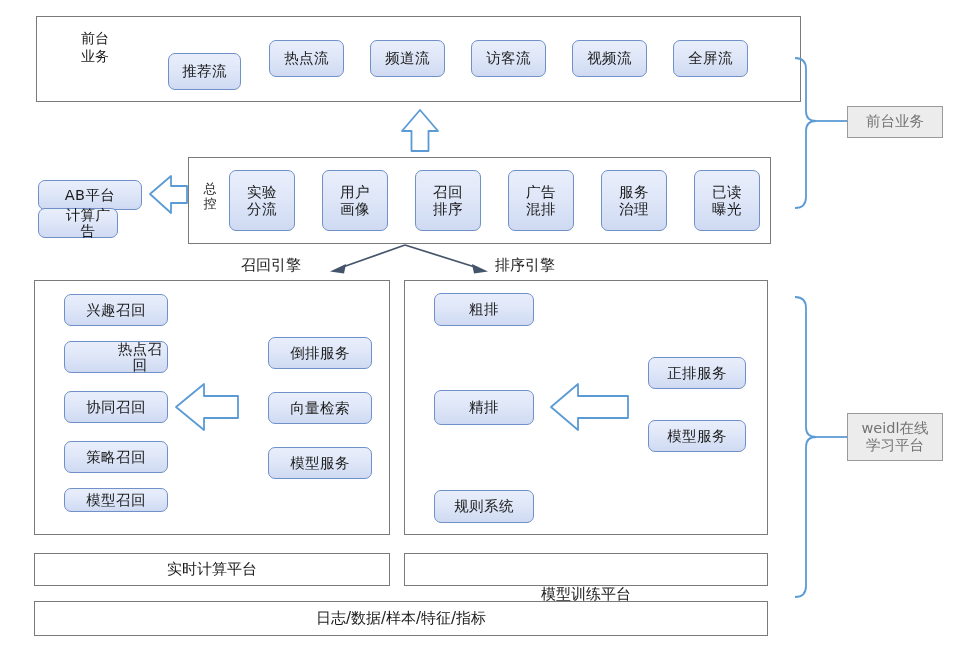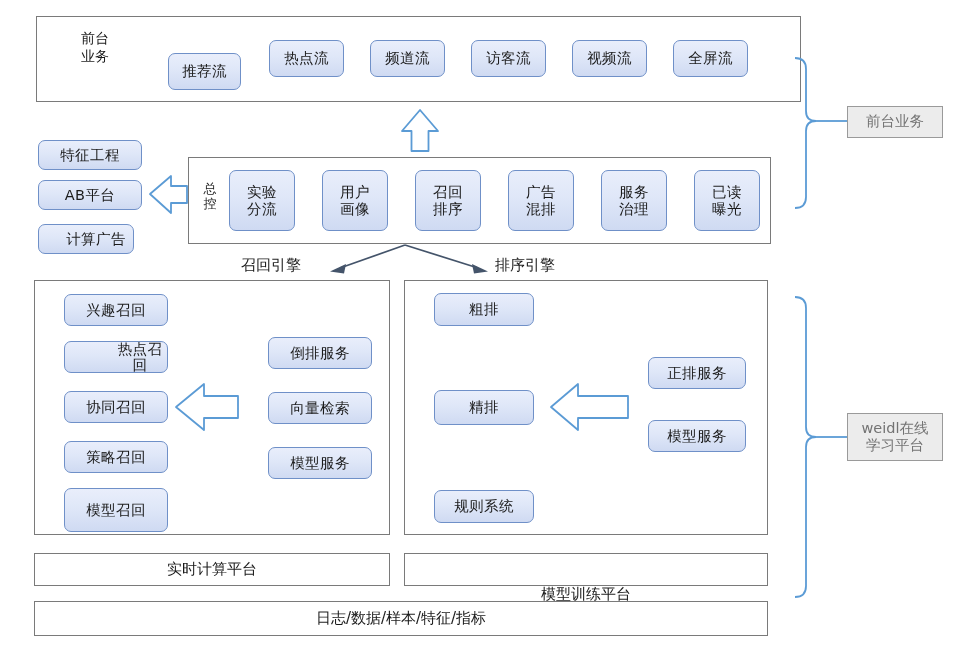--- a/index.html
+++ b/index.html
@@ -79,23 +79,22 @@
   <div class="txt" style="left:60px;top:30px;width:70px;font-size:14px;line-height:1.25;">前台
 业务</div>
 
   <div class="chip" style="left:168px;top:40px;width:73px;height:37px;margin-top:13px;">推荐流</div>
   <div class="chip" style="left:269px;top:40px;width:75px;height:37px;">热点流</div>
   <div class="chip" style="left:370px;top:40px;width:75px;height:37px;">频道流</div>
   <div class="chip" style="left:471px;top:40px;width:75px;height:37px;">访客流</div>
   <div class="chip" style="left:572px;top:40px;width:75px;height:37px;">视频流</div>
   <div class="chip" style="left:673px;top:40px;width:75px;height:37px;">全屏流</div>
 
-  <div class="chip" style="left:38px;top:140px;width:104px;height:30px;">特征工程</div>
   <div class="chip" style="left:38px;top:180px;width:104px;height:30px;">AB平台</div>
-  <div class="chip" style="left:38px;top:224px;width:96px;height:30px;padding-left:20px;">计算广告</div>
+  <div class="chip" style="left:38px;top:208px;width:80px;height:30px;padding-left:20px;">计算广告</div>
 
   <div class="panel" style="left:188px;top:157px;width:583px;height:87px;"></div>
 
   <div class="txt small" style="left:201px;top:181px;width:18px;line-height:1.18;">总
 控</div>
 
   <div class="chip two-line" style="left:229px;top:170px;width:66px;height:61px;">实验
 分流</div>
   <div class="chip two-line" style="left:322px;top:170px;width:66px;height:61px;">用户
 画像</div>
@@ -110,21 +109,21 @@
 
   <div class="txt" style="left:241px;top:257px;width:90px;text-align:left;">召回引擎</div>
   <div class="txt" style="left:495px;top:257px;width:90px;text-align:left;">排序引擎</div>
 
   <div class="panel" style="left:34px;top:280px;width:356px;height:255px;"></div>
 
   <div class="chip" style="left:64px;top:294px;width:104px;height:32px;">兴趣召回</div>
   <div class="chip" style="left:64px;top:341px;width:104px;height:32px;padding-left:48px;">热点召回</div>
   <div class="chip" style="left:64px;top:391px;width:104px;height:32px;">协同召回</div>
   <div class="chip" style="left:64px;top:441px;width:104px;height:32px;">策略召回</div>
-  <div class="chip" style="left:64px;top:488px;width:104px;height:44px;">模型召回</div>
+  <div class="chip" style="left:64px;top:488px;width:104px;height:24px;">模型召回</div>
 
   <div class="chip" style="left:268px;top:337px;width:104px;height:32px;">倒排服务</div>
   <div class="chip" style="left:268px;top:392px;width:104px;height:32px;">向量检索</div>
   <div class="chip" style="left:268px;top:447px;width:104px;height:32px;">模型服务</div>
 
   <div class="panel" style="left:404px;top:280px;width:364px;height:255px;"></div>
 
   <div class="chip" style="left:434px;top:293px;width:100px;height:33px;">粗排</div>
   <div class="chip" style="left:434px;top:390px;width:100px;height:35px;">精排</div>
   <div class="chip" style="left:434px;top:490px;width:100px;height:33px;">规则系统</div>

